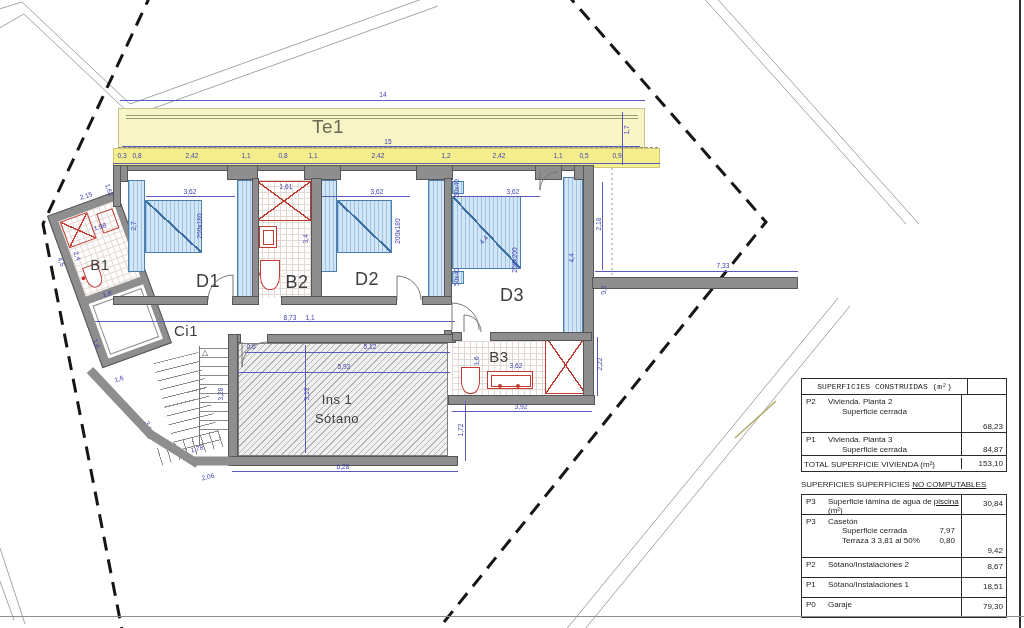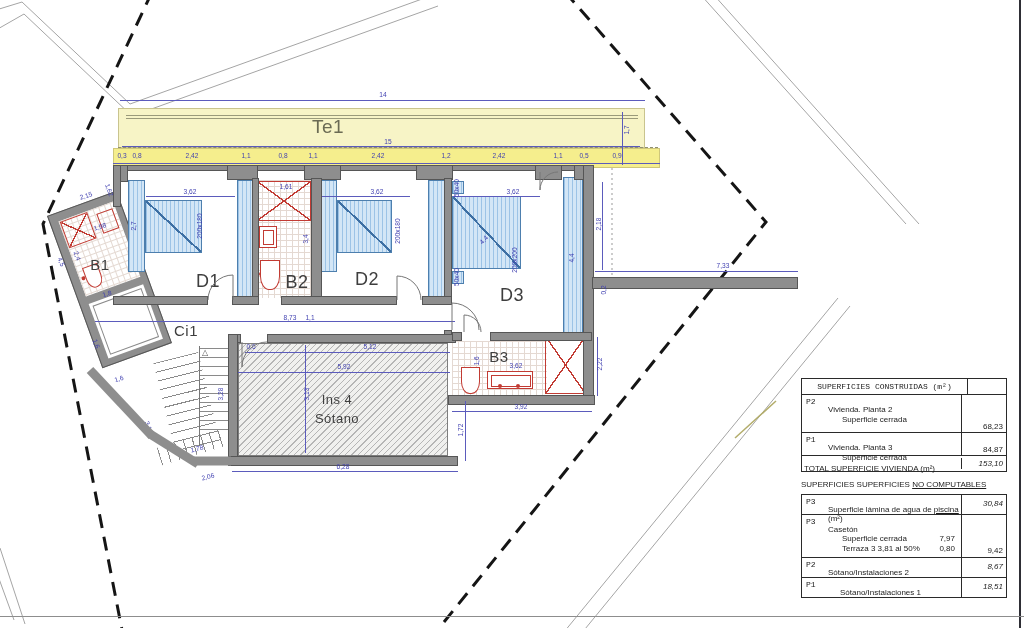--- a/index.html
+++ b/index.html
@@ -61,25 +61,25 @@
   .flight-turn{position:absolute;background:repeating-linear-gradient(90deg,#8a8a8a 0,#8a8a8a 1px,transparent 1px,transparent 9px);}
   .stair-divider{position:absolute;left:47px;top:0;width:1px;height:100px;background:#777;}
   .stair-arrow{position:absolute;left:50px;top:2px;font-size:8px;color:#555;}
   
   #right-border{left:1019px;top:0;width:2px;height:628px;background:#2e2e35;z-index:50;}
   #bottom-line{left:0;top:616px;width:1024px;height:1px;background:#8d8d8d;z-index:50;}
   
   #panel{position:absolute;left:801px;top:378px;width:206px;z-index:40;color:#1c1c1c;font-size:8px;line-height:9.5px;}
   .tbl{border:1px solid #2a2a2a;background:#fff;}
   .trow{display:flex;border-bottom:1px solid #2a2a2a;}
-  .trow:last-child{border-bottom:none;gap:12px;}
-  .tcode{width:20px;padding:2px 0 0 4px;flex:none;font-family:Liberation Mono, monospace;}
-  .tdesc{flex:1;padding:2px 2px 1px 2px;margin-top:8px;}
+  .trow:last-child{border-bottom:none;}
+  .tcode{width:20px;padding:2px 0 0 4px;flex:none;}
+  .tdesc{flex:1;padding:2px 2px 1px 2px;}
   .tval{width:38px;flex:none;border-left:1px solid #2a2a2a;display:flex;align-items:flex-end;justify-content:flex-end;padding:1px 3px;}
-  .tval.mid{align-items:center;font-style:italic;}
+  .tval.mid{align-items:center;}
   .thead{display:flex;border-bottom:1px solid #2a2a2a;height:15px;}
   .thead .h-desc{flex:1;text-align:center;padding-top:3px;font-family:Liberation Mono, monospace;}
   .thead .h-val{width:38px;border-left:1px solid #2a2a2a;}
   .indent{padding-left:14px;}
   .subline{display:flex;justify-content:space-between;padding-left:14px;padding-right:4px;}
   #subheader{margin:8px 0 4px 0;font-size:8px;}
   #subheader .und{text-decoration:underline;}
   .r-p2{height:37px;}
   .r-p1{height:22px;}
   .r-total{height:15px;align-items:center;}
@@ -228,21 +228,21 @@
     <div class="abs dl" style="left:602px;top:182px;width:1px;height:88px;"></div>
 
     <span class="rlabel lab-te" style="left:328px;top:127px;">Te1</span>
     <span class="rlabel lab-mid" style="left:100px;top:264px;">B1</span>
     <span class="rlabel lab-big" style="left:176px;top:281px;margin-left:32px;">D1</span>
     <span class="rlabel lab-big" style="left:297px;top:282px;">B2</span>
     <span class="rlabel lab-big" style="left:367px;top:279px;">D2</span>
     <span class="rlabel lab-big" style="left:512px;top:295px;">D3</span>
     <span class="rlabel lab-mid" style="left:499px;top:356px;">B3</span>
     <span class="rlabel lab-mid" style="left:186px;top:330px;text-align:right;">Ci1</span>
-    <span class="rlabel lab-ins" style="left:337px;top:399px;">Ins 4</span>
+    <span class="rlabel lab-ins" style="left:337px;top:399px;">Ins 1</span>
     <span class="rlabel lab-ins" style="left:337px;top:418px;">Sótano</span>
   <span class="dim" style="left: 383px; top: 95px; --r: 0deg;">14</span>
       <span class="dim" style="left: 388px; top: 142px; --r: 0deg;">15</span>
       <span class="dim" style="left: 627px; top: 130px; --r: -90deg;">1,7</span>
       <span class="dim" style="left: 122px; top: 156px; --r: 0deg;">0,3</span>
       <span class="dim" style="left: 137px; top: 156px; --r: 0deg;">0,8</span>
       <span class="dim" style="left: 192px; top: 156px; --r: 0deg;">2,42</span>
       <span class="dim" style="left: 246px; top: 156px; --r: 0deg;">1,1</span>
       <span class="dim" style="left: 283px; top: 156px; --r: 0deg;">0,8</span>
       <span class="dim" style="left: 313px; top: 156px; --r: 0deg;">1,1</span>
@@ -356,18 +356,25 @@
           </div>
           <div class="tval mid">8,67</div>
         </div>
         <div class="trow" style="height: 19px;">
           <div class="tcode">P1</div>
           <div class="tdesc">
             <div>Sótano/Instalaciones 1</div>
           </div>
           <div class="tval mid">18,51</div>
         </div>
+        <div class="trow" style="height: 19px;">
+          <div class="tcode">P0</div>
+          <div class="tdesc">
+            <div>Garaje</div>
+          </div>
+          <div class="tval mid">79,30</div>
+        </div>
       </div>
   </div>
 
   <div class="abs" id="right-border"></div>
   <div class="abs" id="bottom-line"></div>
 </div>
 
 </body></html>

